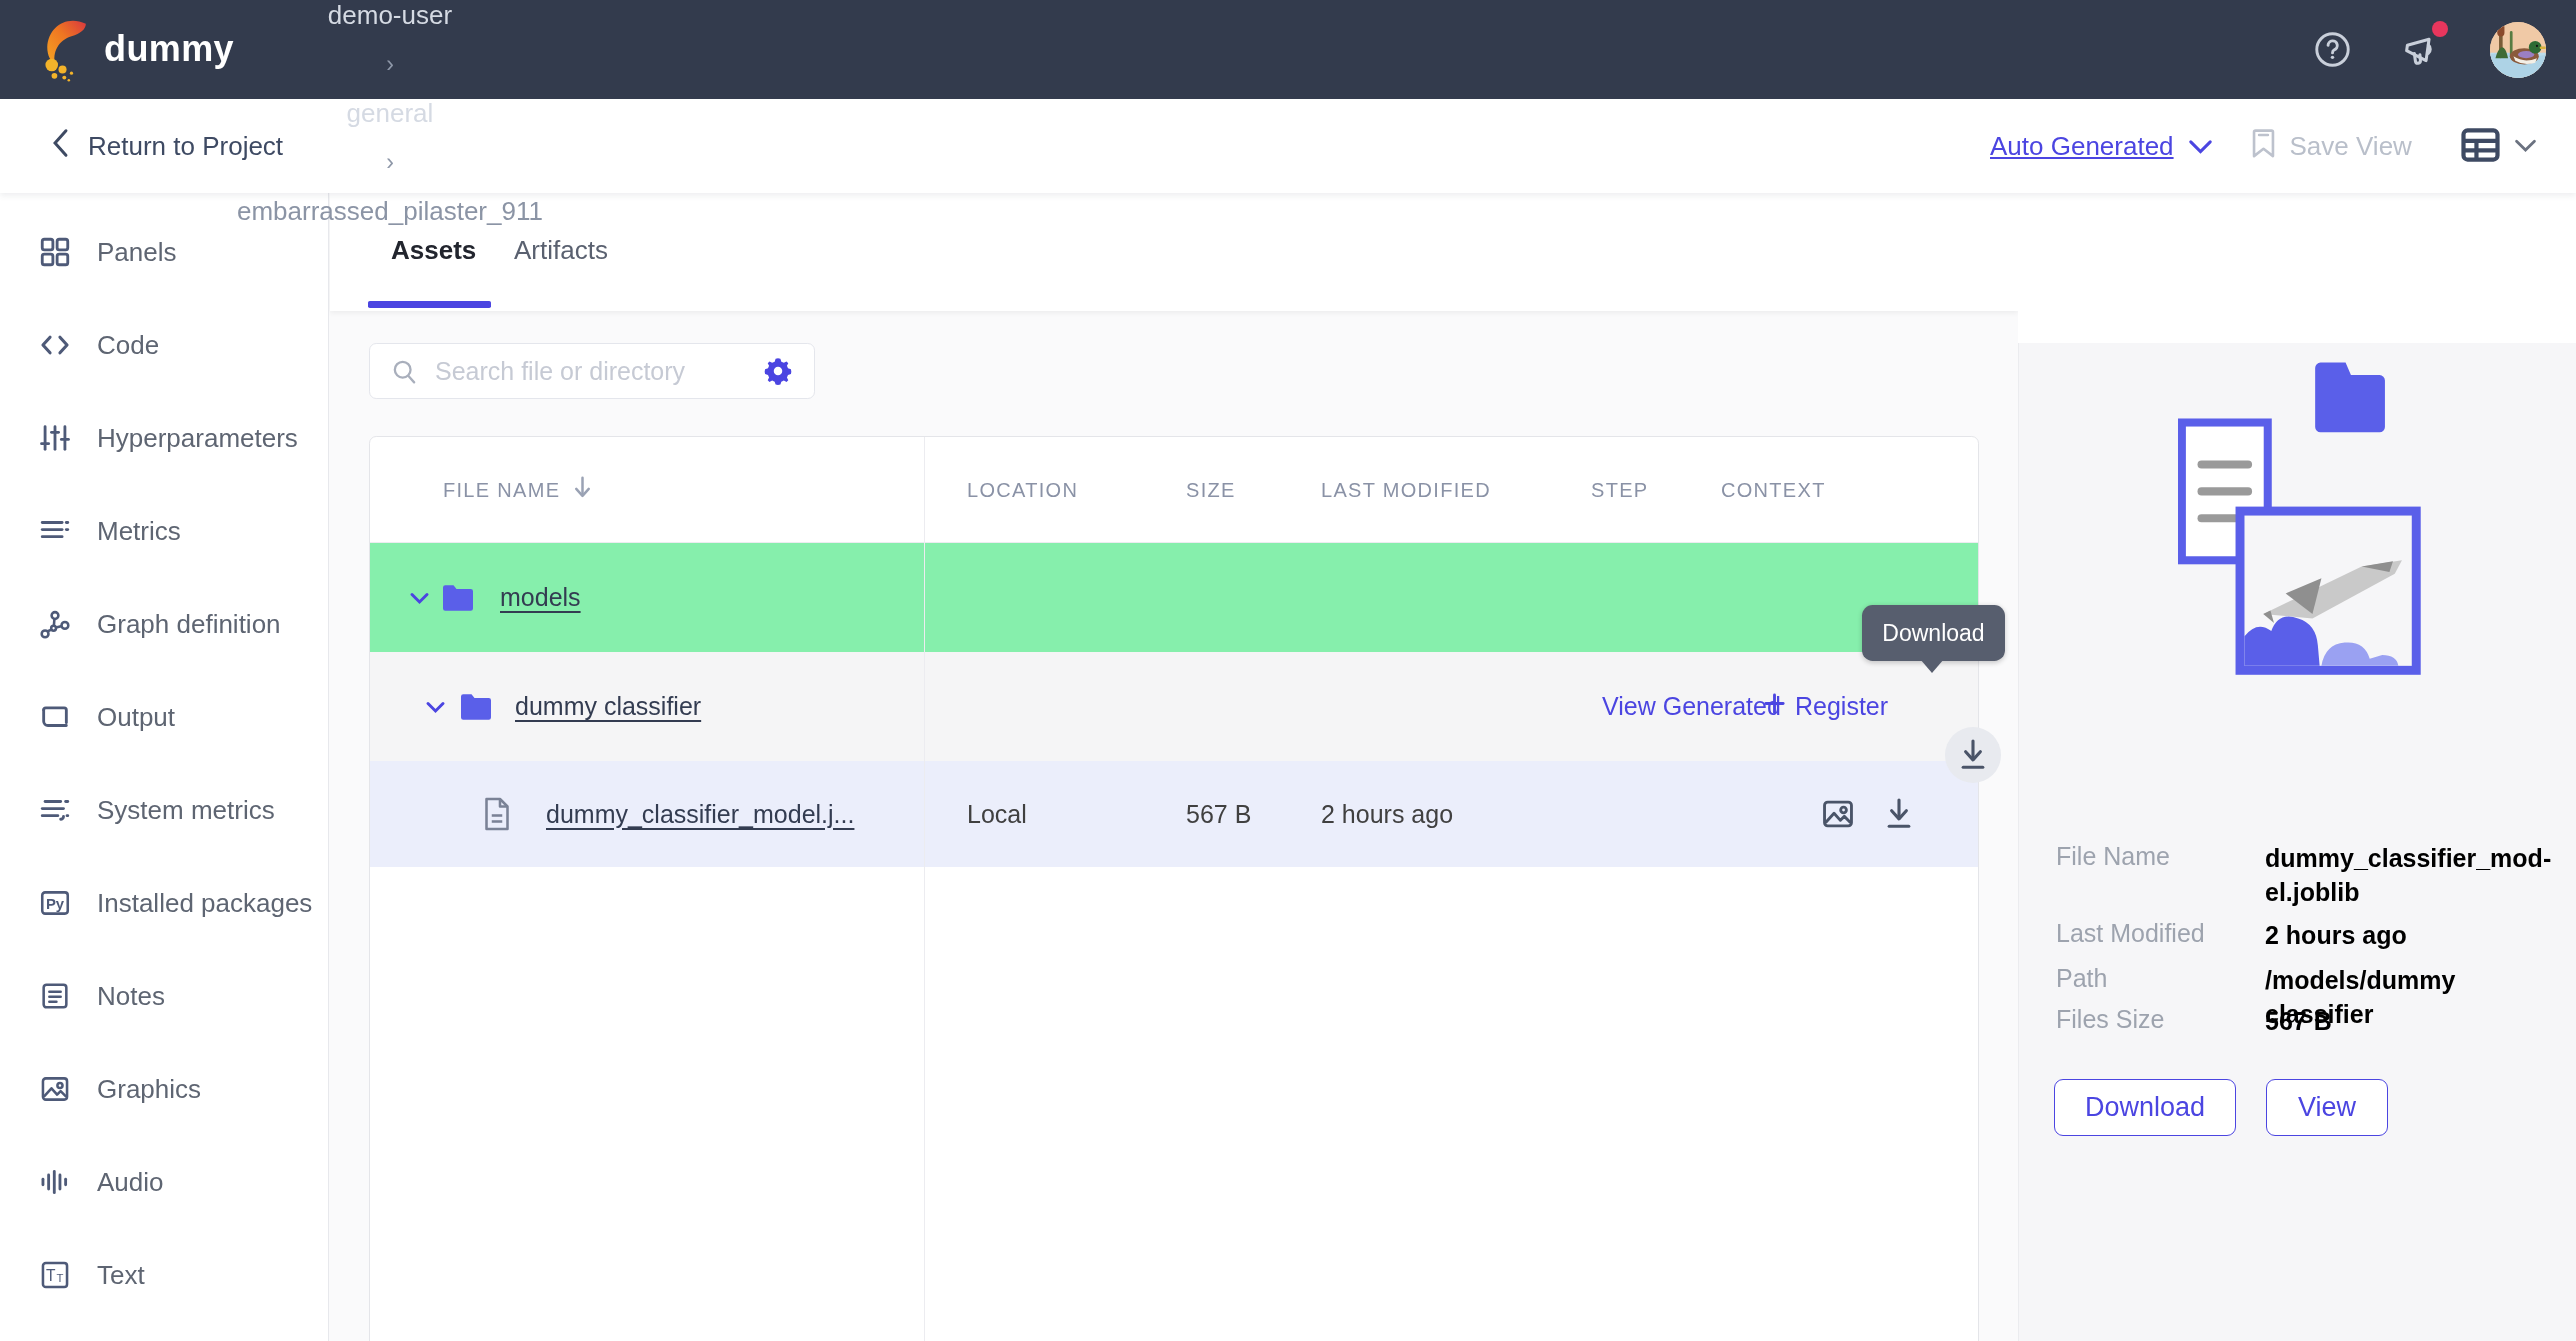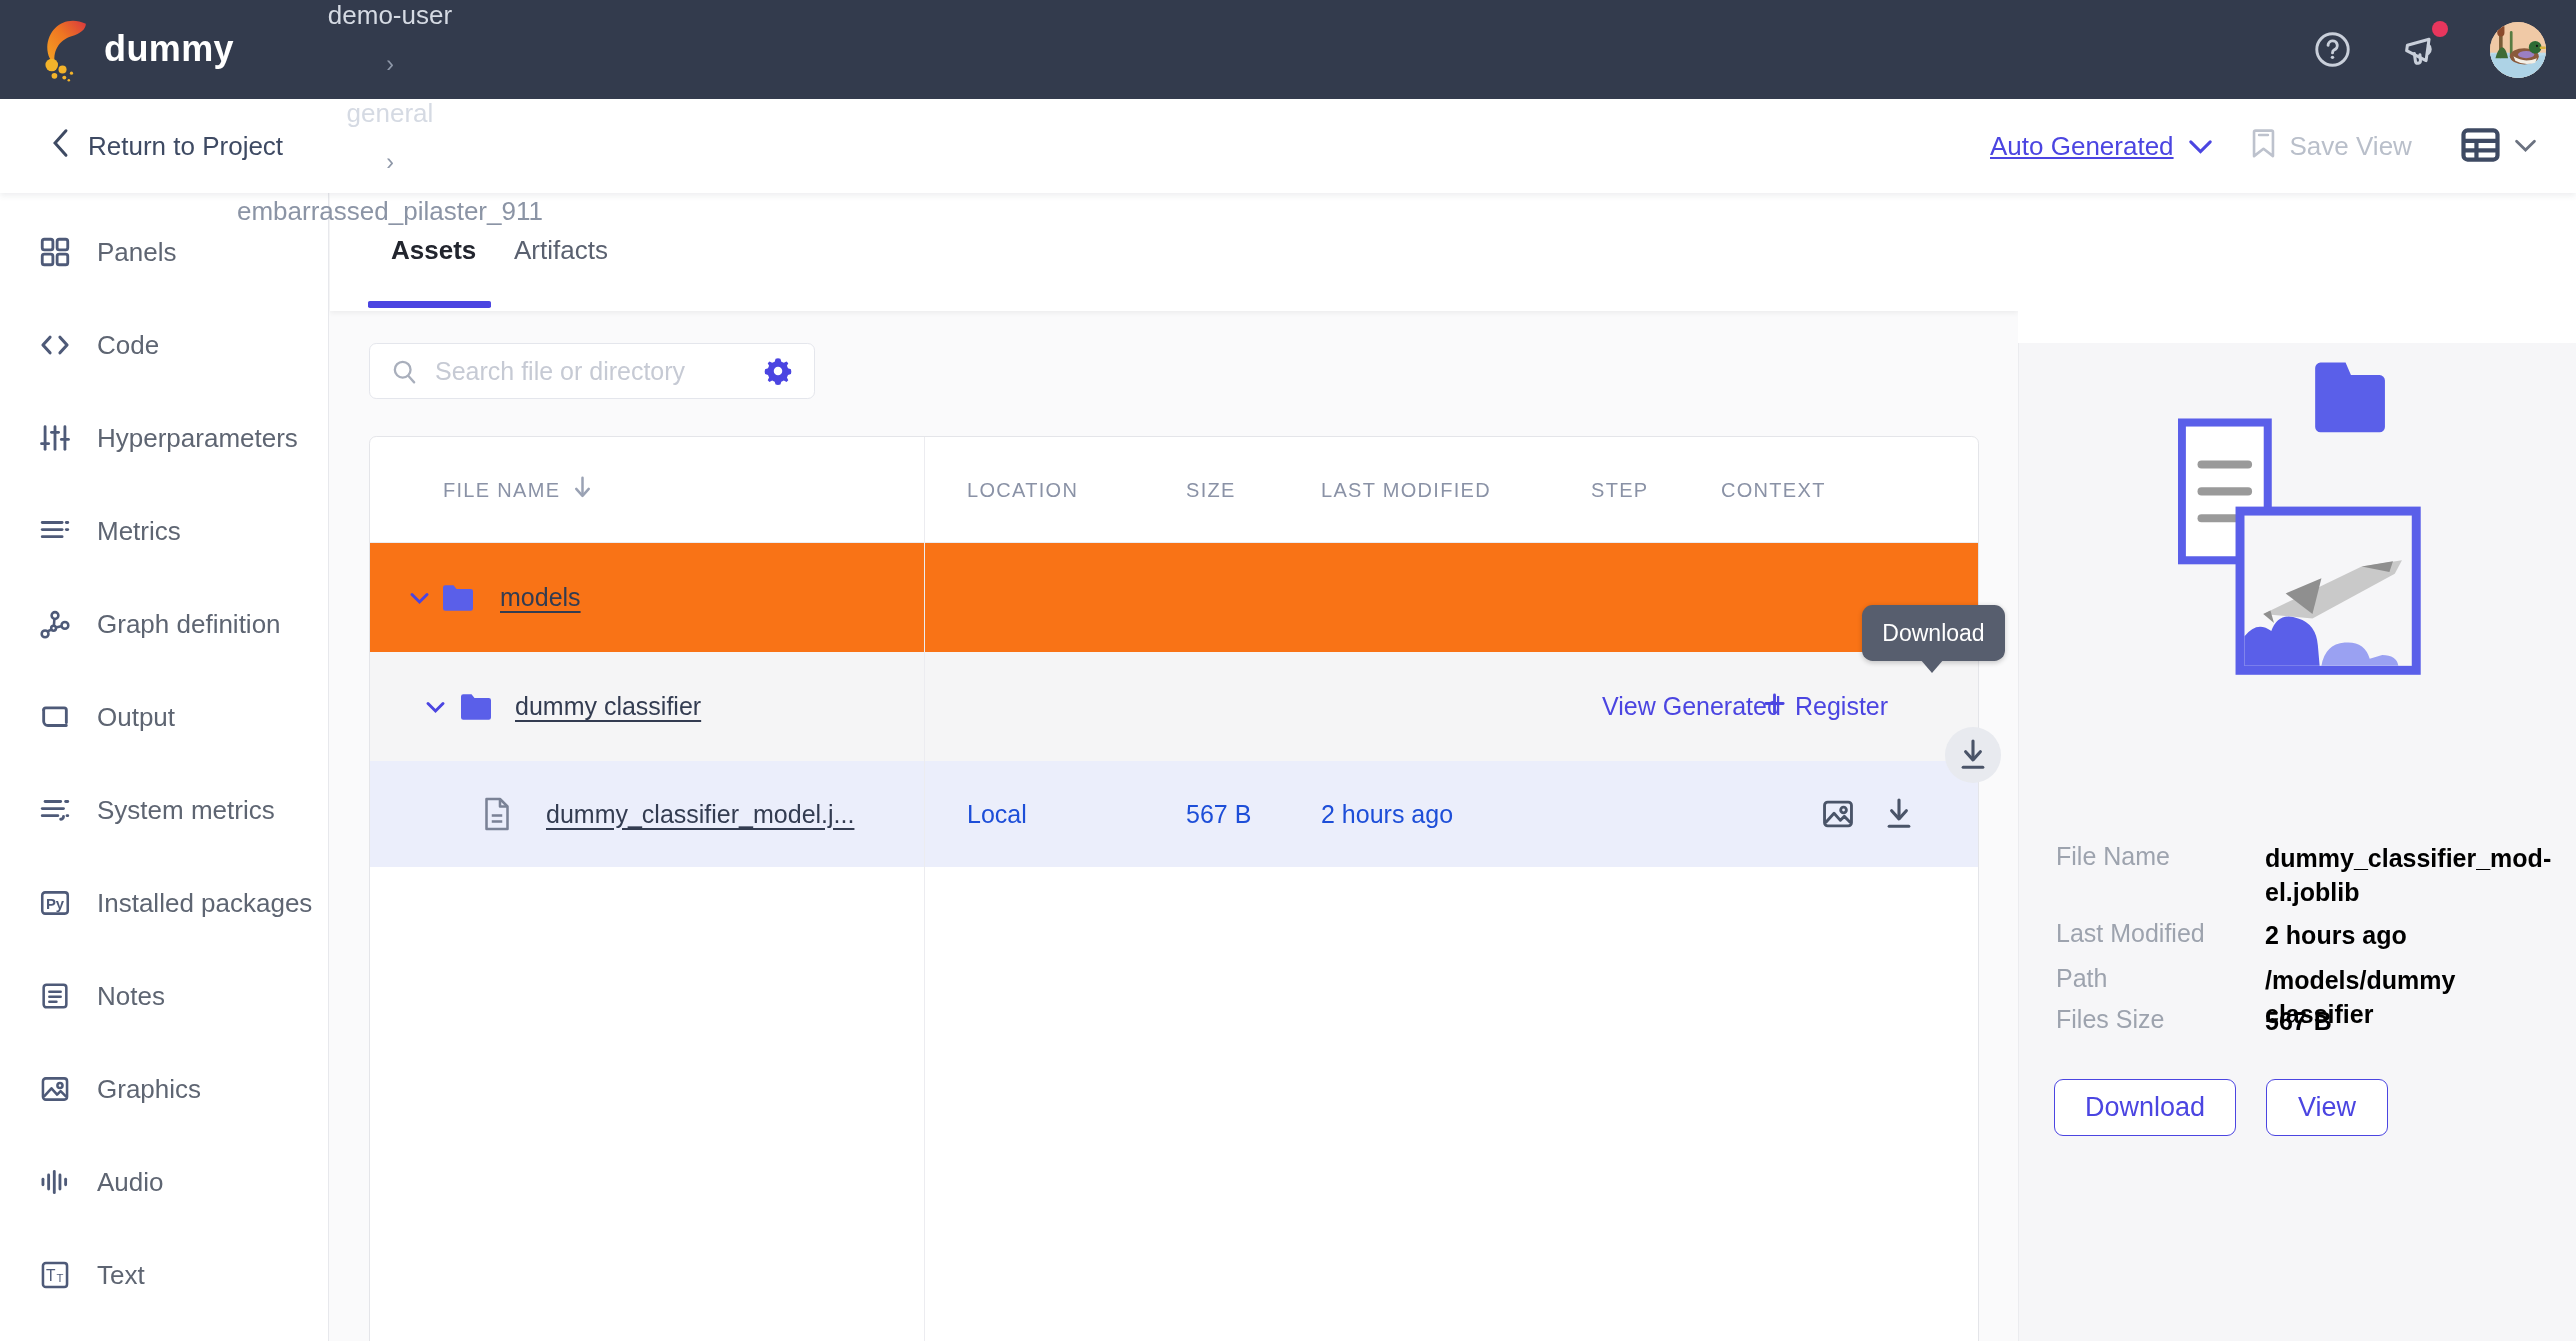--- a/index.html
+++ b/index.html
@@ -64,24 +64,24 @@
   .gear-glyph { color:#4b45e1; display:flex; cursor:pointer; }
 
   
   .card { position:absolute; left:39px; top:243px; width:1610px; bottom:-18px; background:#ffffff;
           border:0.9px solid #e4e5e9; border-radius:7.2px; }
   .col-divider { position:absolute; left:554px; top:0; bottom:0; width:0.9px; background:#ececf0; z-index:2; }
   .thead { position:relative; height:106px; border-bottom:0.9px solid #ececf0; }
   .th { position:absolute; top:0; height:106px; display:flex; align-items:center; gap:10.7px;
         font-size:20px; letter-spacing:1.3px; color:#8a92a6; font-weight:500; cursor:pointer; }
   .row { position:relative; width:100%; }
-  .row-models { height:109px; background:#f97316; }
+  .row-models { height:109px; background:#86efac; }
   .row-dummy { height:109px; background:#f5f5f6; }
   .row-file { height:106px; background:#ebeefb; }
-  .cell { position:absolute; top:0; height:100%; display:flex; align-items:center; font-size:25px; color:#1d4ed8; }
+  .cell { position:absolute; top:0; height:100%; display:flex; align-items:center; font-size:25px; color:#404040; }
   .name-link { color:#333c51; text-decoration:underline; text-underline-offset:5.4px; cursor:pointer; }
   .chev-icon { color:#4b45e1; display:flex; cursor:pointer; }
   .folder-glyph { color:#5a5fe9; display:flex; }
   .file-glyph { color:#7a8296; display:flex; }
   .action-link { color:#4b45e1; font-size:25px; cursor:pointer; display:flex; align-items:center; gap:9px; }
   .circle-btn { position:absolute; left:1575px; top:290px; width:56px; height:56px; border-radius:50%;
                 background:#e8eaef; display:flex; align-items:center; justify-content:center; color:#4a5468;
                 cursor:pointer; z-index:3; }
   .row-icon-btn { color:#4a5468; cursor:pointer; display:flex; }
 

